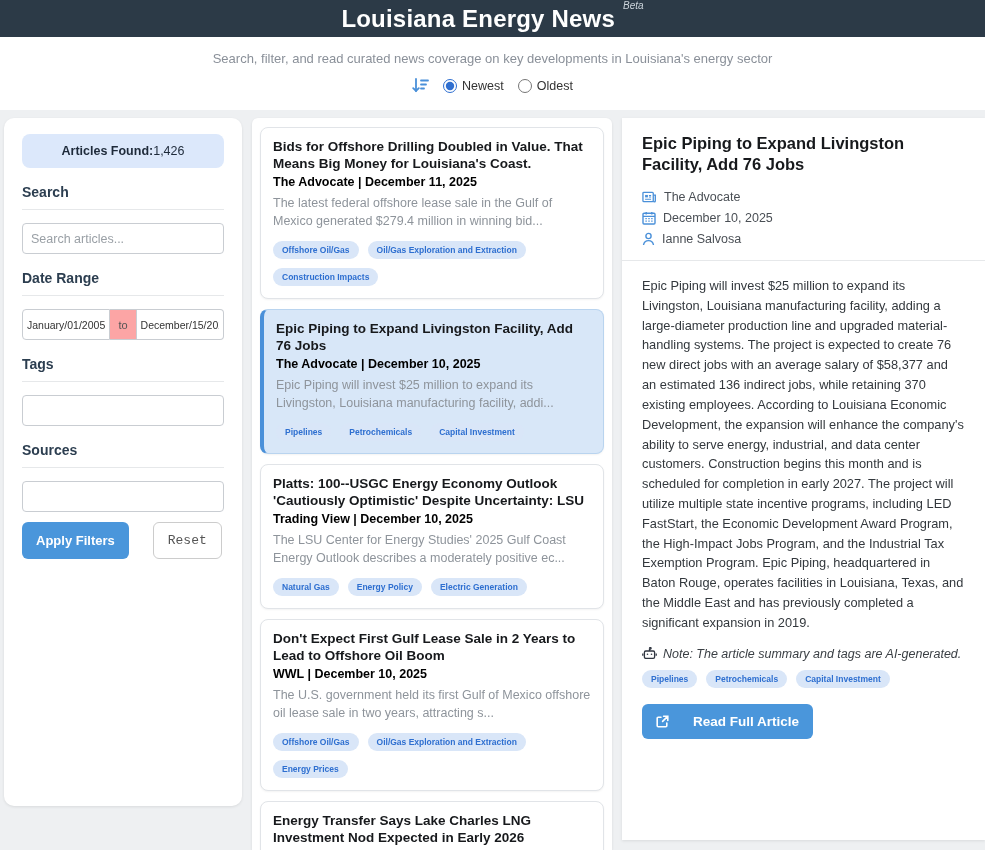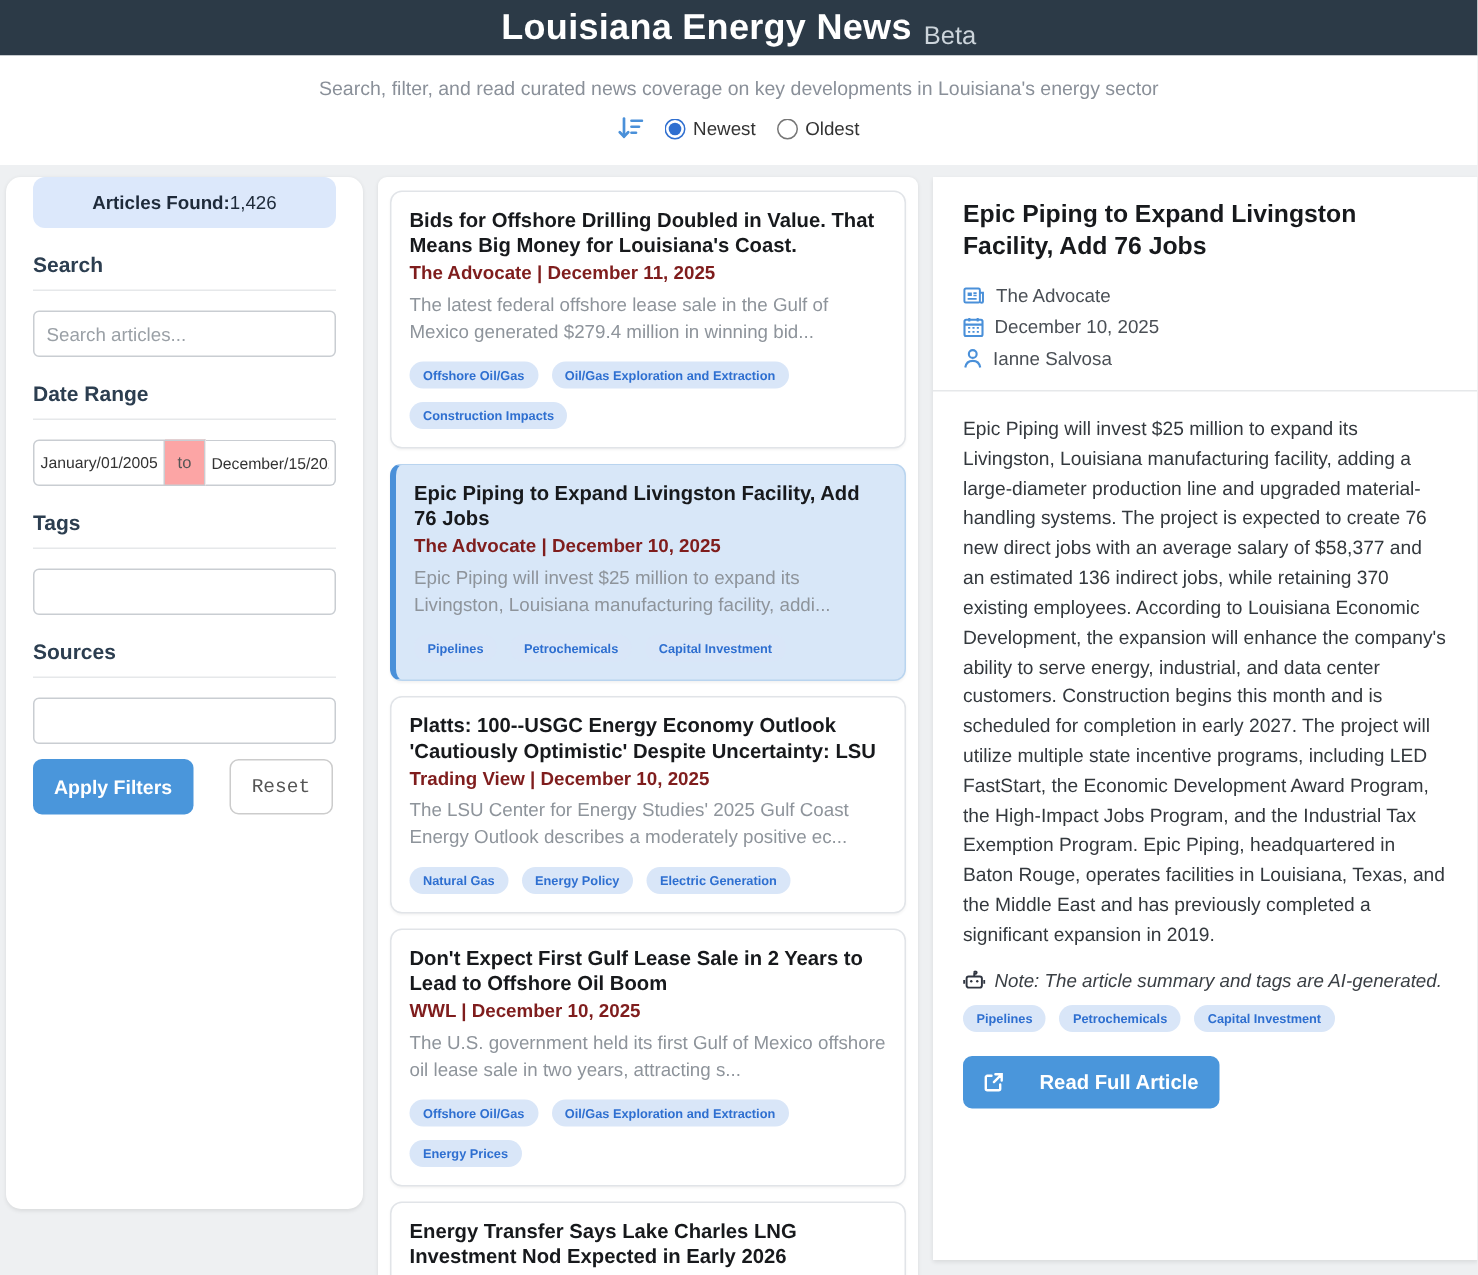--- a/index.html
+++ b/index.html
@@ -16,57 +16,57 @@
     --sel-bg:#d8e7f8;
     --border:#e1e4e8;
   }
   *{box-sizing:border-box;margin:0;padding:0;}
   html,body{width:985px;height:850px;overflow:hidden;}
   body{font-family:"Liberation Sans",sans-serif;background:var(--page-bg);color:#222;}
 
   
   .app-header{height:37px;background:var(--header-bg);display:flex;align-items:center;justify-content:center;gap:8px;}
   .app-title{color:#fff;font-size:24px;font-weight:bold;letter-spacing:.2px;}
-  .app-beta{color:#ccd4db;font-size:17px;align-self:flex-start;margin-top:14px;}
+  .app-beta{color:#ccd4db;font-size:10px;font-style:italic;align-self:flex-start;margin-top:0;}
 
   
   .sub-header{height:73px;background:#fff;text-align:center;padding-top:14px;}
   .subtitle{color:var(--muted);font-size:13px;}
   .sort-row{margin-top:12px;display:flex;align-items:center;justify-content:center;gap:14px;}
   .sort-icon{color:var(--accent-deep);display:inline-flex;}
   .radio-opt{display:inline-flex;align-items:center;gap:5px;font-size:12.5px;color:#333;cursor:pointer;}
   .radio-opt input{accent-color:#2f6fd0;width:14px;height:14px;margin:0;}
 
   
   .main{display:flex;align-items:flex-start;padding:8px 0 0 4px;gap:10px;height:740px;}
   .panel{background:var(--panel-bg);box-shadow:0 1px 3px rgba(0,0,0,.09);}
 
   
-  .sidebar{width:238px;height:688px;border-radius:10px;padding:0 18px;flex:none;}
+  .sidebar{width:238px;height:688px;border-radius:10px;padding:16px 18px;flex:none;}
   .count-pill{background:var(--pill-bg);border-radius:8px;padding:10px 8px;text-align:center;font-size:12.5px;color:#1e2a3a;}
   .count-pill b{font-weight:bold;}
   .side-heading{font-size:14px;font-weight:bold;color:var(--heading);margin-top:16px;}
   .side-rule{border:none;border-top:1px solid #e6e8ea;margin:9px 0 13px;}
   .side-input{width:100%;height:31px;border:1px solid #c9cdd2;border-radius:4px;padding:0 8px;font-size:12.5px;font-family:inherit;color:#333;background:#fff;}
   .side-input::placeholder{color:#9aa0a6;}
   .date-group{display:flex;width:100%;}
   .date-input{flex:1;min-width:0;height:31px;border:1px solid #c9cdd2;padding:0 4px;font-size:10.5px;font-family:inherit;color:#333;}
   .date-from{border-radius:4px 0 0 4px;}
   .date-to{border-radius:0 4px 4px 0;border-left:none;}
   .date-sep{background:#fca5a5;border:1px solid #c9cdd2;border-left:none;font-size:11px;color:#555;display:flex;align-items:center;padding:0 8px;}
   .btn-row{margin-top:10px;display:flex;gap:24px;}
   .btn-primary{background:var(--accent);color:#fff;border:none;border-radius:6px;padding:10px 14px;font-size:13px;font-weight:bold;font-family:inherit;cursor:pointer;}
   .btn-ghost{background:#fff;color:#555;border:1px solid #ccc;border-radius:6px;padding:10px 14px;font-size:13px;font-family:Liberation Mono, monospace;cursor:pointer;}
 
   
   .article-col{width:360px;flex:none;height:732px;border-radius:6px 6px 0 0;padding:9px 8px;display:flex;flex-direction:column;gap:10px;overflow:hidden;}
   .card{background:#fff;border:1px solid var(--border);border-radius:8px;padding:10px 12px 12px;box-shadow:0 1px 2px rgba(0,0,0,.05);cursor:pointer;flex:none;}
   .card.selected{background:var(--sel-bg);border-color:#b9d4ef;border-left:4px solid var(--accent-deep);}
   .card-title{font-size:13.5px;font-weight:bold;color:#17191c;line-height:1.28;}
-  .card-meta{font-size:12.5px;font-weight:bold;color:#7f1d1d;margin-top:2px;}
+  .card-meta{font-size:12.5px;font-weight:bold;color:#000000;margin-top:2px;}
   .card-summary{font-size:12.5px;color:#8e949b;line-height:1.5;margin-top:5px;}
   .tag-row{display:flex;flex-wrap:wrap;gap:9px;margin-top:10px;}
   .tag{background:var(--tag-bg);color:var(--tag-text);font-size:8.5px;font-weight:bold;padding:4px 9px;border-radius:999px;white-space:nowrap;}
 
   
   .detail{flex:1;height:722px;padding:15px 20px 20px;overflow:hidden;}
   .detail-title{font-size:16.5px;font-weight:bold;color:#17191c;line-height:1.3;}
   .meta-list{margin-top:14px;display:flex;flex-direction:column;gap:7px;}
   .meta-item{display:flex;align-items:center;gap:7px;font-size:12.5px;color:#4a4f55;}
   .meta-item .mi{color:var(--accent-deep);display:inline-flex;}

